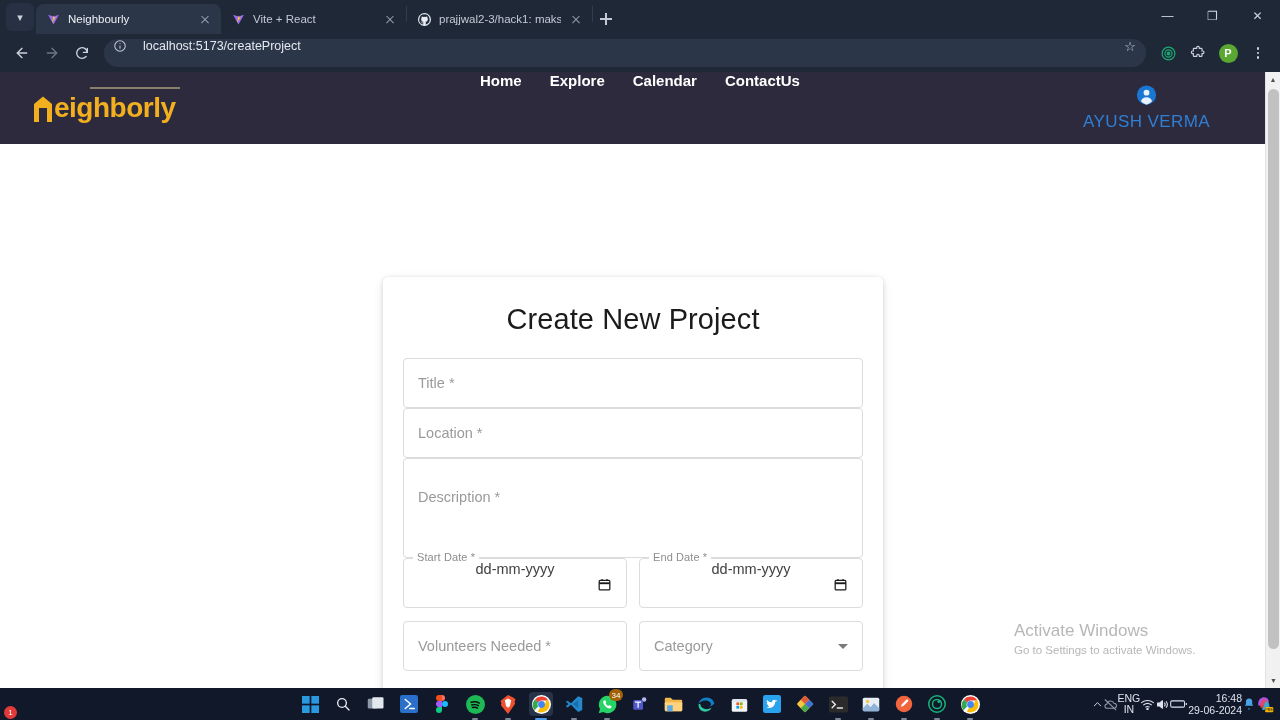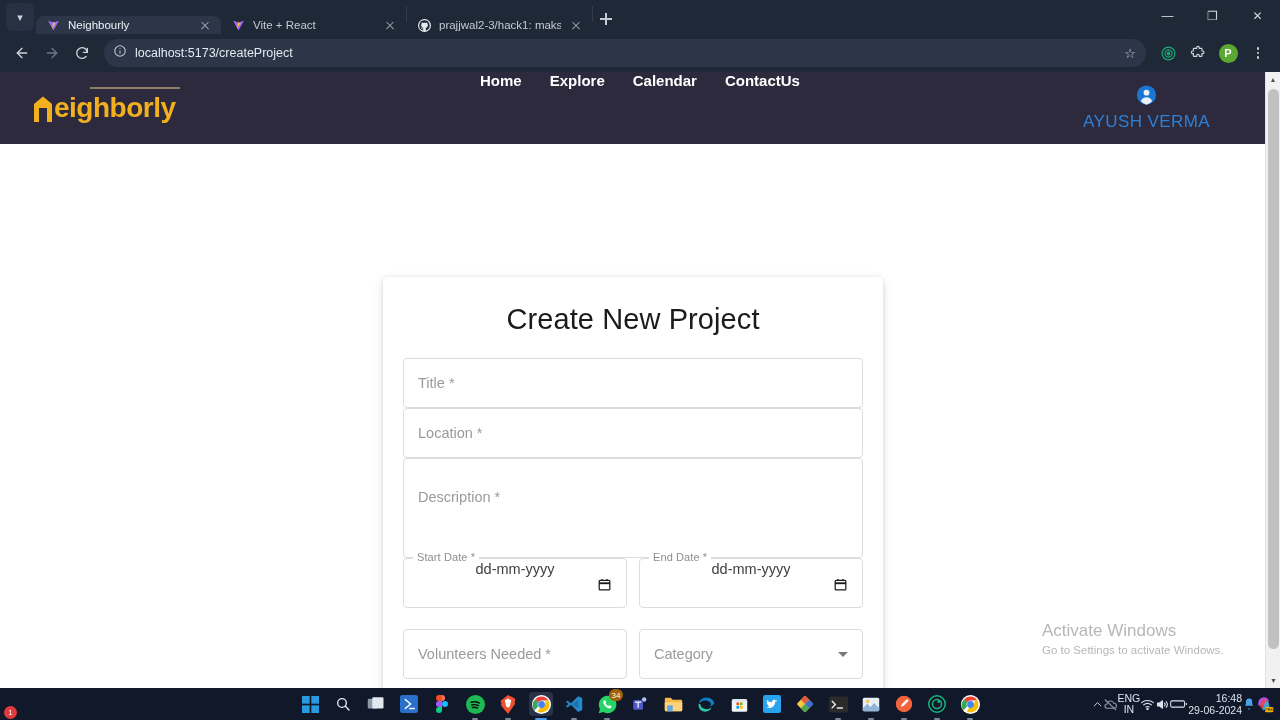--- a/index.html
+++ b/index.html
@@ -13,21 +13,21 @@
   
   .browser { width: 1280px; height: 688px; background: #1f2836; position: relative; }
 
   .tabstrip { height: 34px; display: flex; align-items: flex-end; padding-left: 4px; position: relative; }
   .tab-list-btn {
     width: 28px; height: 28px; margin: 0 2px 3px 2px; border-radius: 6px;
     background: #273143; display: flex; align-items: center; justify-content: center;
     color: #c9d1dc; font-size: 11px; flex: none;
   }
   .tab {
-    height: 18px; width: 185px; display: flex; align-items: center; gap: 7px;
+    height: 30px; width: 185px; display: flex; align-items: center; gap: 7px;
     padding: 0 8px 0 10px; font-size: 11.5px; color: #c3cad6;
     border-radius: 8px 8px 0 0; position: relative; flex: none;
   }
   .tab.active { background: #2b3648; color: #eef2f7; }
   .tab .fav { width: 15px; height: 15px; flex: none; display: flex; align-items: center; justify-content: center; }
   .tab .tab-title { flex: 1; white-space: nowrap; overflow: hidden; text-overflow: clip; }
   .tab .tab-close { width: 16px; height: 16px; flex: none; position: relative; opacity: .75; }
   .tab .tab-close::before, .tab .tab-close::after {
     content: ""; position: absolute; left: 3px; top: 7.5px; width: 10px; height: 1.2px; background: #c3cad6;
   }
@@ -40,21 +40,21 @@
   .newtab::after { left: 12.4px; top: 7px; width: 1.3px; height: 12px; }
 
   .winctl { position: absolute; right: 0; top: 0; height: 32px; display: flex; }
   .winctl div { width: 45px; height: 32px; display: flex; align-items: center; justify-content: center; color: #cfd6e0; font-size: 12px; }
 
   .toolbar { height: 38px; display: flex; align-items: center; gap: 2px; padding: 0 8px; }
   .tb-btn { width: 28px; height: 28px; display: flex; align-items: center; justify-content: center; color: #cdd4df; border-radius: 50%; flex: none; }
   .tb-btn.dim { color: #6c7787; }
   .omnibox {
     flex: 1; height: 28px; background: #2b3648; border-radius: 14px;
-    display: flex; align-items: center; gap: 8px; padding: 0 10px 0 9px; margin: 0 6px;
+    display: flex; align-items: flex-start; gap: 16px; padding: 0 10px 0 9px; margin: 0 6px;
   }
   .omni-url { font-size: 12.5px; color: #e4e9f0; white-space: nowrap; }
   .star { margin-left: auto; color: #c9d1dc; font-size: 13px; }
   .avatar-p {
     width: 19px; height: 19px; border-radius: 50%; background: #5aa832; color: #fff;
     font-size: 11px; display: flex; align-items: center; justify-content: center; font-weight: bold;
   }
   .kebab { display: flex; flex-direction: column; gap: 2px; align-items: center; }
   .kebab i { width: 2.6px; height: 2.6px; border-radius: 50%; background: #cdd4df; display: block; }
 
@@ -86,34 +86,34 @@
   .card h1 { font-size: 29px; font-weight: normal; text-align: center; color: #1b1b1b; margin-bottom: 22px; letter-spacing: .1px; }
 
   .field { position: relative; margin-bottom: 0; }
   .outline {
     border: 1px solid #dcdcdc; border-radius: 4px; height: 50px;
     display: flex; align-items: center; padding: 0 14px;
     font-size: 14.5px; color: #9a9a9a; background: #fff;
   }
   .outline.area { height: 100px; align-items: flex-start; padding-top: 30px; }
   .row { display: flex; gap: 12px; margin-bottom: 13px; }
-  .row > .field { flex: 1; margin-bottom: 8px; }
+  .row > .field { flex: 1; margin-bottom: 0; }
 
   
   .notched { position: relative; }
   .notched .outline { padding-top: 2px; flex-direction: column; }
   .notched .legend {
     position: absolute; top: -7px; left: 10px; background: #fff; padding: 0 4px;
     font-size: 11px; color: #8d8d8d; letter-spacing: .1px;
   }
   .date-val { font-size: 14.5px; color: #414141; }
   .cal-icon { margin-left: auto; }
   .caret { margin-left: auto; width: 0; height: 0; border-left: 5px solid transparent; border-right: 5px solid transparent; border-top: 5px solid #7a7a7a; }
 
-  .watermark { position: absolute; left: 1042px; top: 477px; color: #b7b7b7; }
+  .watermark { position: absolute; left: 1014px; top: 477px; color: #b7b7b7; }
   .watermark .w1 { font-size: 17px; }
   .watermark .w2 { font-size: 11.5px; margin-top: 3px; }
 
   
   .scrollbar { position: absolute; right: 0; top: 0; width: 15px; height: 616px; background: #f1f1f1; border-left: 1px solid #e2e2e2; }
   .scrollbar .arrow { height: 15px; display: flex; align-items: center; justify-content: center; color: #505050; font-size: 7px; }
   .scrollbar .thumb { position: absolute; left: 2px; top: 17px; width: 11px; height: 560px; background: #c1c1c1; border-radius: 6px; }
 
   
   .taskbar { height: 32px; background: #11182a; display: flex; align-items: center; position: relative; }

